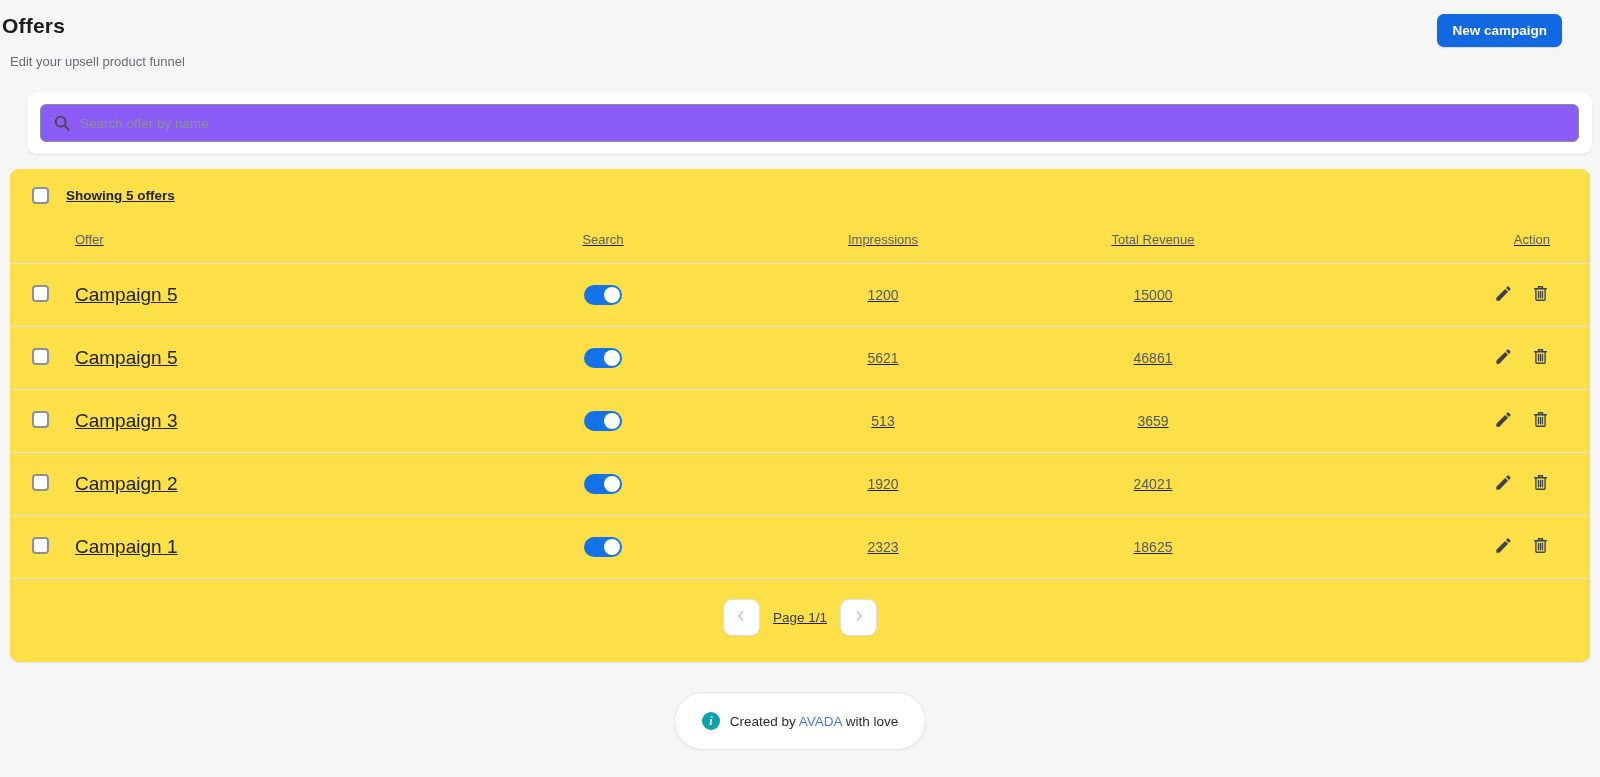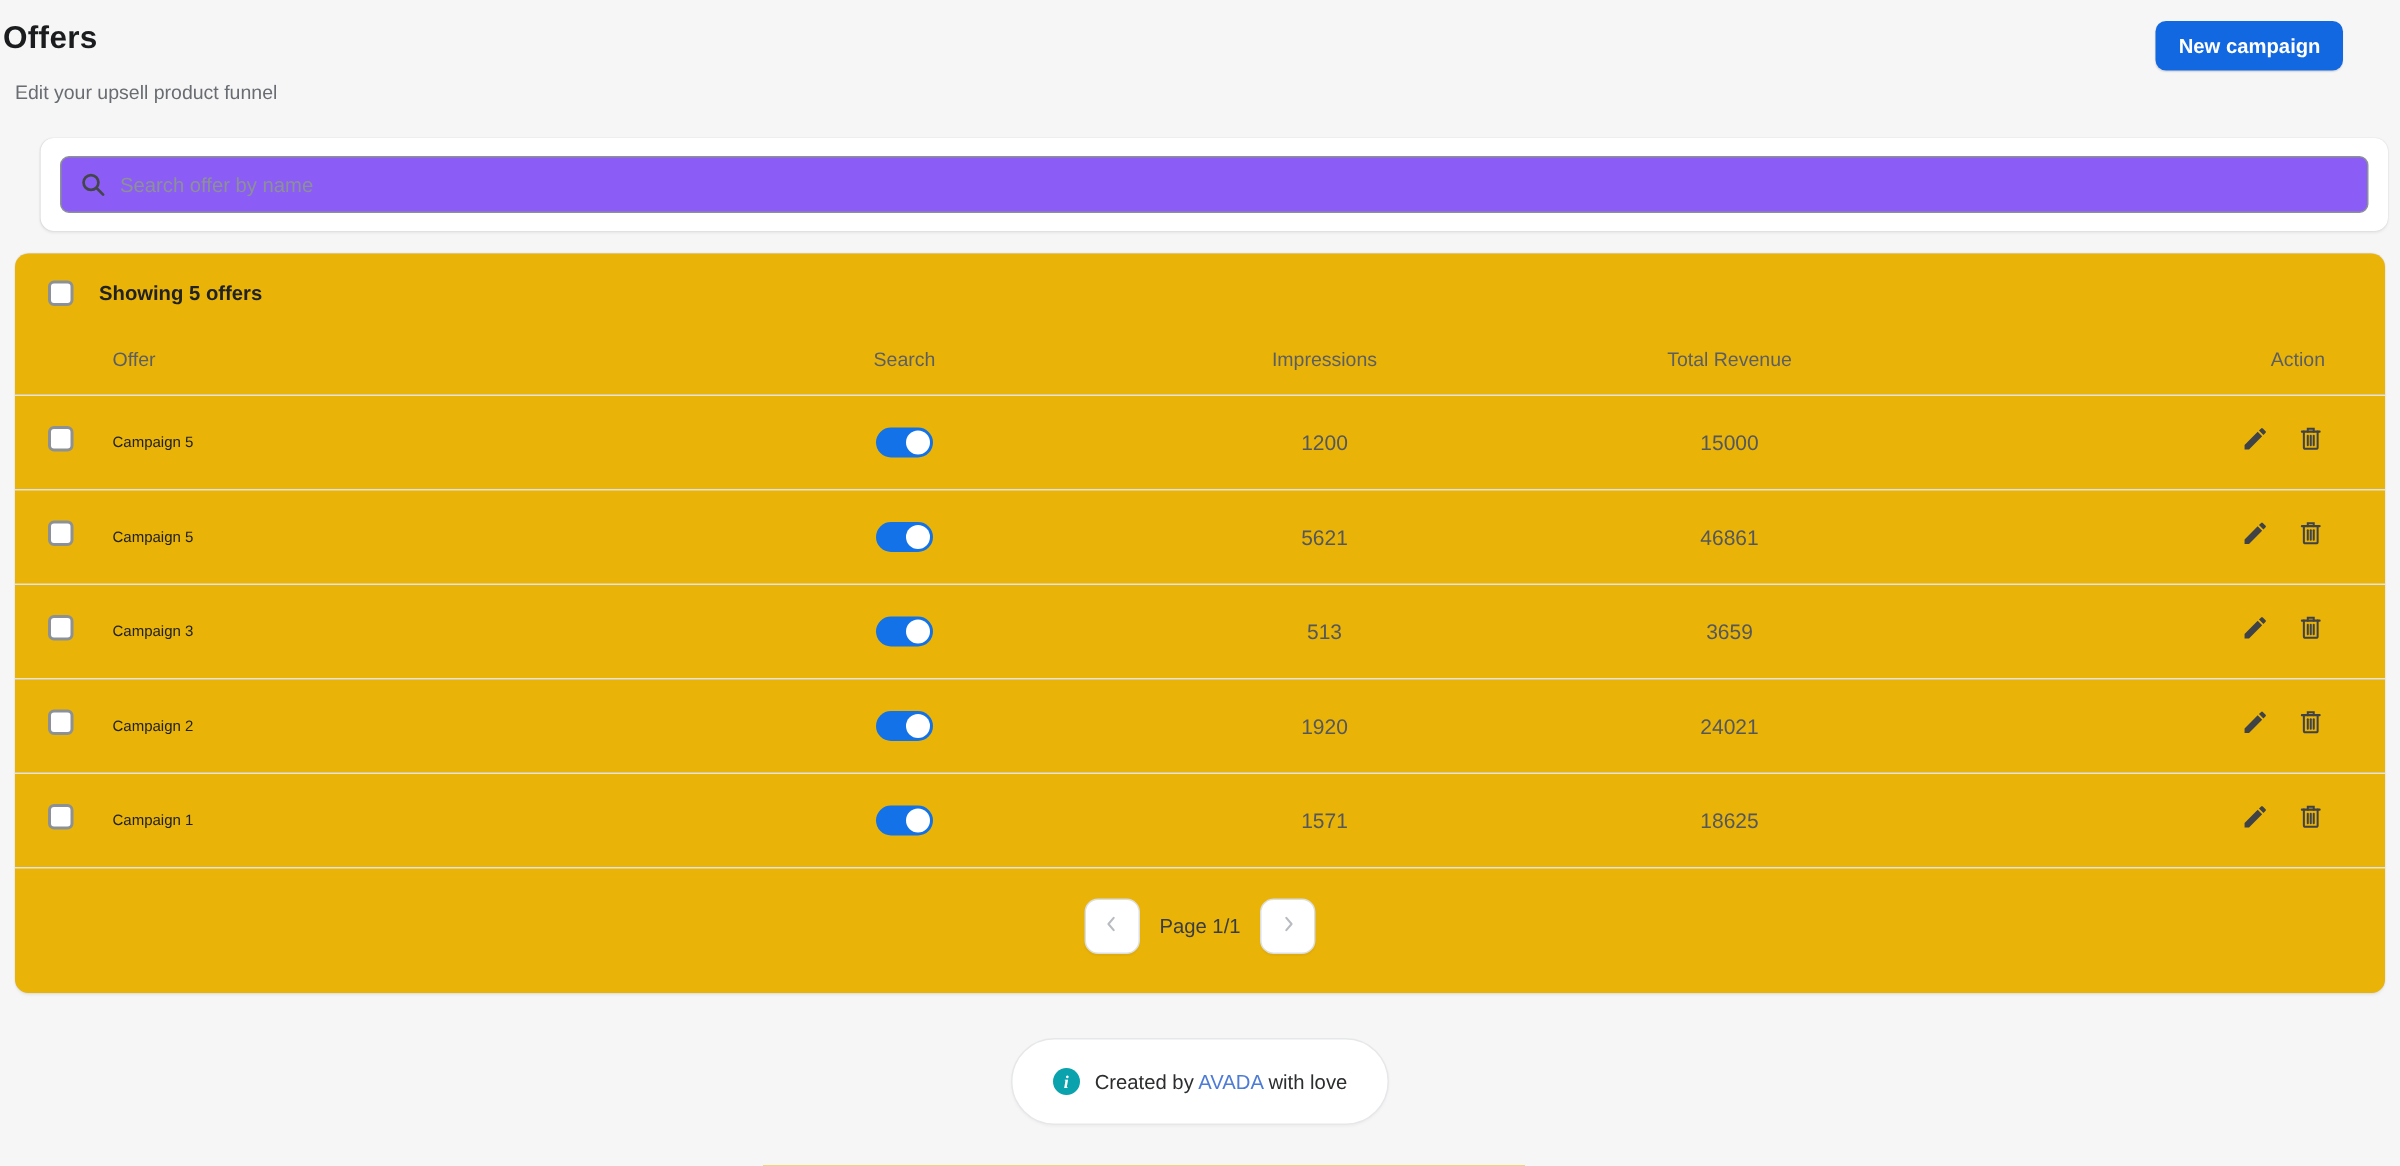--- a/index.html
+++ b/index.html
@@ -37,39 +37,40 @@
   }
   .search-box .icon { display:flex; align-items:center; color:#44474a; flex:0 0 auto; }
   .search-input {
     border:none; outline:none; flex:1; font-size:13.5px; color:#202223;
     font-family:"Liberation Sans", sans-serif; background:transparent;
   }
   .search-input::placeholder { color:#8c9196; }
 
   
   .table-card {
-    background:#eab308; border-radius:9px; margin:15px 10px 0 10px;
+    background:#fde047; border-radius:9px; margin:15px 10px 0 10px;
     box-shadow:0 1px 2px rgba(0,0,0,.07), 0 0 1px rgba(0,0,0,.12);
     overflow:hidden;
+    text-decoration:underline;
   }
   .summary-row { display:flex; align-items:center; padding:18px 0 12px 22px; gap:17px; }
   .summary-label { font-size:13.5px; font-weight:700; color:#202223; }
 
   .checkbox {
     width:17px; height:17px; border:2px solid #8c9196; border-radius:4px;
     background:#fff; flex:0 0 auto; cursor:pointer; display:inline-block;
   }
 
   .grid-row {
     display:grid;
     grid-template-columns:55px 393px 290px 270px 270px 1fr;
     align-items:center;
   }
   .col-check { padding-left:22px; }
-  .col-offer { padding-left:10px; font-size:10px; color:#202223; }
+  .col-offer { padding-left:10px; font-size:19px; color:#202223; }
   .col-center { text-align:center; }
   .col-action { text-align:right; padding-right:40px; }
 
   .header-row { height:48px; border-bottom:1px solid #e1e3e5; }
   .header-row .hcell { font-size:13px; color:#5c5f62; }
 
   .data-row { height:63px; border-bottom:1px solid #e1e3e5; }
   .data-row:last-of-type { border-bottom:none; }
   .num-cell { font-size:14px; color:#55585b; }
 
@@ -250,21 +251,21 @@
                 <path d="M14.5 9.5v8"></path>
               </svg></span>
           </button>
     </span></div>
   </div>
 
   <div class="grid-row data-row">
     <div class="col-check"><span class="checkbox"></span></div>
     <div class="col-offer">Campaign 1</div>
     <div class="col-center"><span class="toggle"><span class="knob"></span></span></div>
-    <div class="col-center num-cell">1571</div>
+    <div class="col-center num-cell">2323</div>
     <div class="col-center num-cell">18625</div>
     <div class="col-action"><span class="action-icons">
       <button class="icon-btn">
             <span><svg width="19" height="19" viewBox="0 0 24 24" fill="currentColor">
                 <path d="M3 17.25V21h3.75L17.81 9.94l-3.75-3.75L3 17.25zM20.71 7.04a1 1 0 0 0 0-1.41l-2.34-2.34a1 1 0 0 0-1.41 0l-1.83 1.83 3.75 3.75 1.83-1.83z"></path>
               </svg></span>
           </button>
       <button class="icon-btn">
             <span><svg width="19" height="19" viewBox="0 0 24 24" fill="none" stroke="currentColor" stroke-width="1.7" stroke-linecap="round">
                 <path d="M4.5 6h15"></path>

